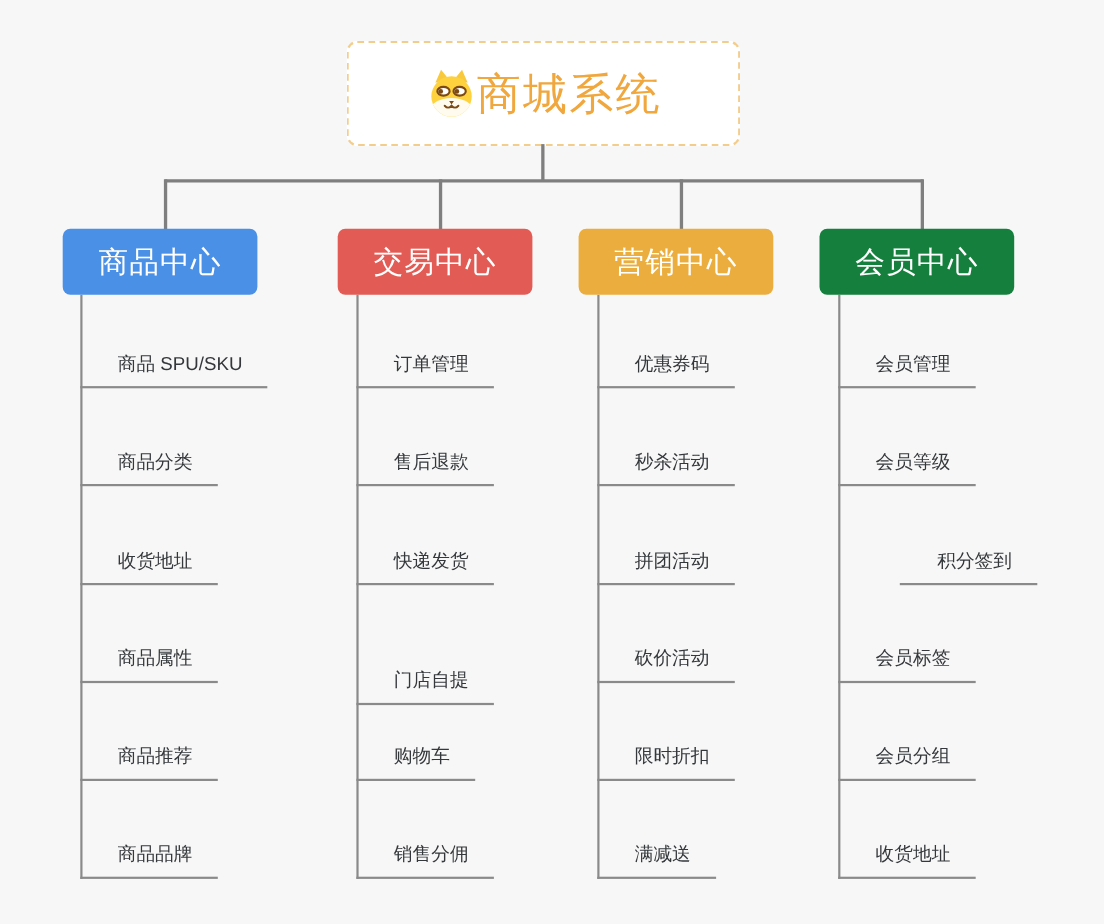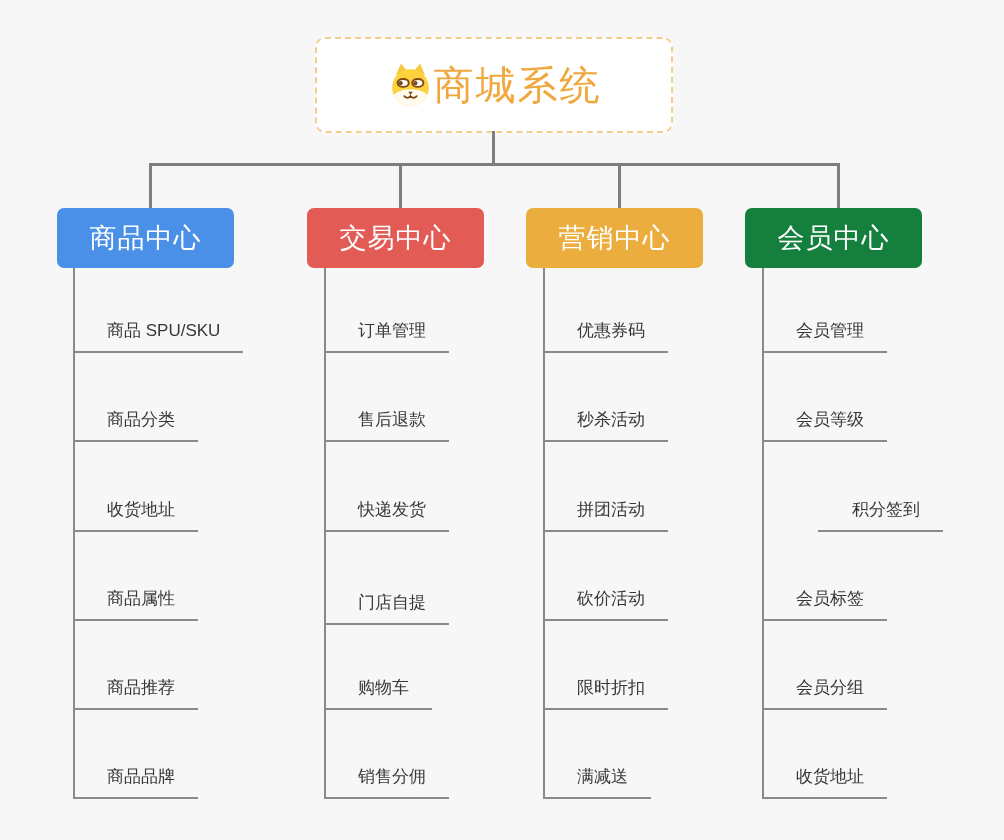--- a/index.html
+++ b/index.html
@@ -99,21 +99,21 @@
     <div class="child-node" style="left: 73px; top: 495px;">收货地址</div>
     <div class="child-node" style="left: 73px; top: 584px;">商品属性</div>
     <div class="child-node" style="left: 73px; top: 673px;">商品推荐</div>
     <div class="child-node" style="left: 73px; top: 762px;">商品品牌</div>
     <div class="line drop" style="left: 398.5px;"></div>
     <div class="branch-box" style="left: 307px; background: rgb(226, 91, 85);">交易中心</div>
     <div class="line trunk" style="left: 324px; background: var(--underline);"></div>
     <div class="child-node" style="left: 324px; top: 316px;">订单管理</div>
     <div class="child-node" style="left: 324px; top: 405px;">售后退款</div>
     <div class="child-node" style="left: 324px; top: 495px;">快递发货</div>
-    <div class="child-node" style="left: 324px; top: 588px;">门店自提</div>
+    <div class="child-node" style="left: 324px; top: 604px;">门店自提</div>
     <div class="child-node" style="left: 324px; top: 673px;">购物车</div>
     <div class="child-node" style="left: 324px; top: 762px;">销售分佣</div>
     <div class="line drop" style="left: 617.5px;"></div>
     <div class="branch-box" style="left: 526px; background: rgb(235, 174, 62);">营销中心</div>
     <div class="line trunk" style="left: 543px; background: var(--underline);"></div>
     <div class="child-node" style="left: 543px; top: 316px;">优惠券码</div>
     <div class="child-node" style="left: 543px; top: 405px;">秒杀活动</div>
     <div class="child-node" style="left: 543px; top: 495px;">拼团活动</div>
     <div class="child-node" style="left: 543px; top: 584px;">砍价活动</div>
     <div class="child-node" style="left: 543px; top: 673px;">限时折扣</div>

